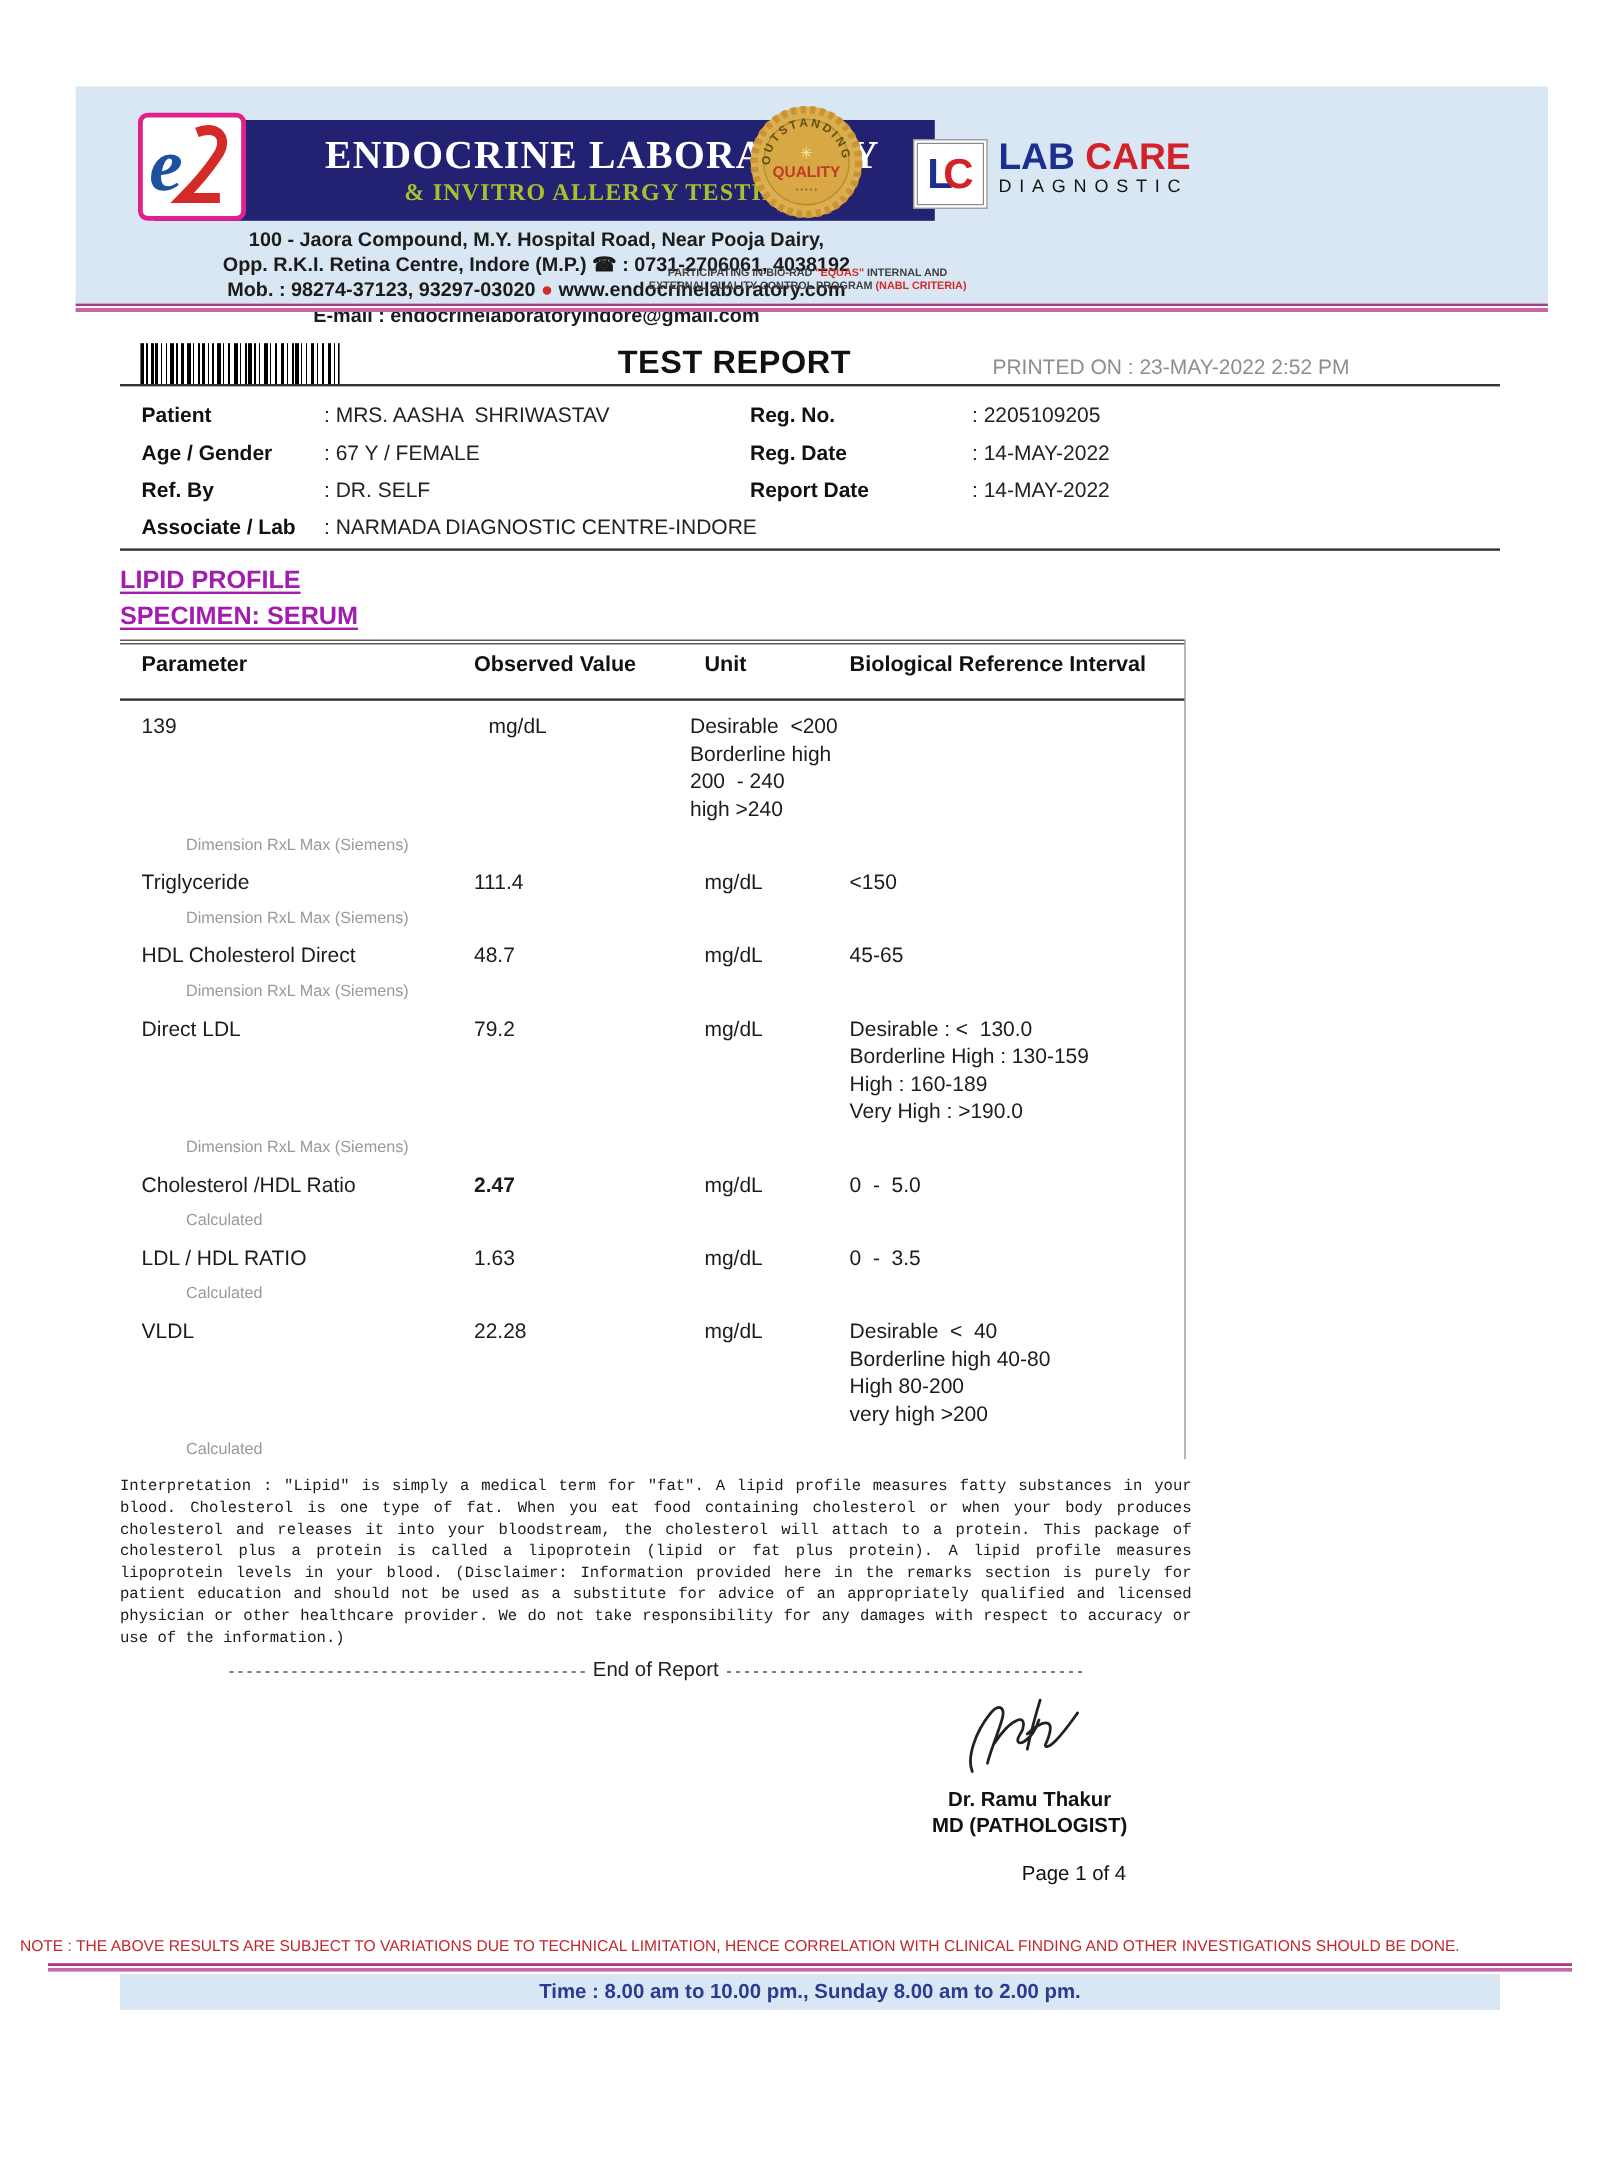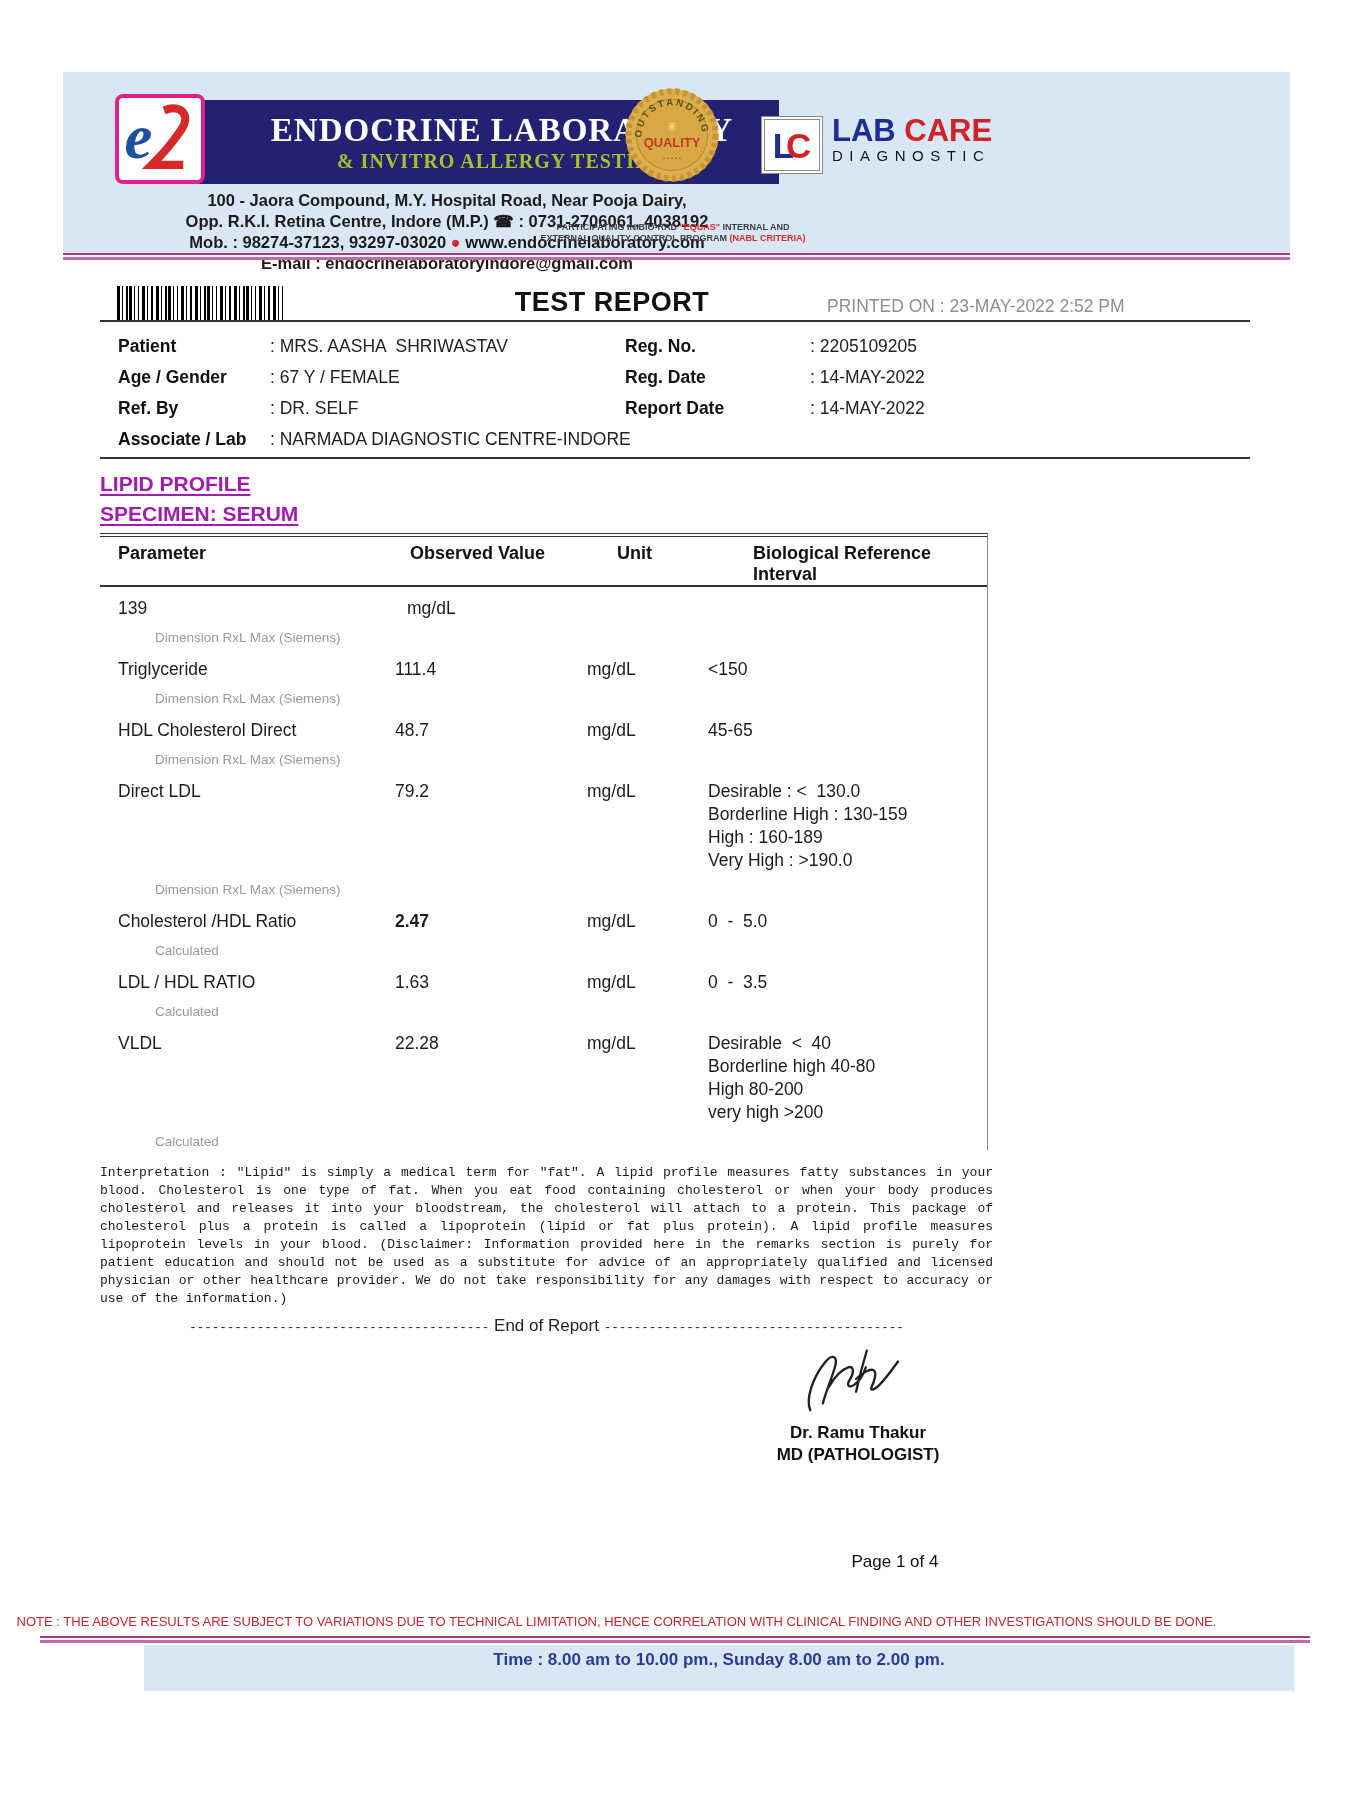--- a/index.html
+++ b/index.html
@@ -42,35 +42,35 @@
   .prow{height:31px;line-height:31px;position:relative;}
   .plabel{position:absolute;left:18px;font-weight:bold;color:#111;white-space:nowrap;}
   .pvalue{position:absolute;left:170px;white-space:pre;color:#222;}
   .plabel.r{left:525px;}
   .pvalue.r{left:710px;}
   
   main{position:absolute;left:100px;top:469px;width:1026px;}
   .sec-title{text-align:left;font-size:21px;font-weight:bold;color:#a21caf;line-height:30px;text-decoration:underline;text-underline-offset:3px;text-decoration-thickness:2px;}
   .tbl{width:888px;margin-top:4px;box-sizing:border-box;border-right:1px solid #8a8a8a;}
   .grid4{display:grid;grid-template-columns:277px 180px 133px 1fr;box-sizing:border-box;}
-  .thead{padding:6px 0 0 18px;border-top:4px double #333;border-bottom:2px solid #333;font-weight:bold;font-size:18px;color:#111;gap:15px;}
+  .thead{padding:6px 0 18px 18px;border-top:4px double #333;border-bottom:2px solid #333;font-weight:bold;font-size:18px;color:#111;}
   .trow{padding:10px 0 0 18px;font-size:17.5px;line-height:23px;color:#1c1c1c;}
   .tu{padding-left:12px;}
   .tb div{white-space:pre-wrap;}
   .tv.bold{font-weight:bold;}
   .tmethod{margin:10px 0 2px 55px;font-size:13.5px;color:#9a9a9a;line-height:16px;}
   .interp{margin-top:14px;width:893px;font-family:"Liberation Mono",monospace;font-size:13px;line-height:18px;text-align:justify;color:#1a1a1a;}
   .endline{margin-top:8px;width:893px;text-align:center;font-size:17px;color:#222;white-space:nowrap;}
   .endline .dash{font-family:"Liberation Mono",monospace;font-size:12.5px;}
   .sigblock{margin-top:4px;margin-left:633px;width:250px;text-align:center;}
   .signame{font-weight:bold;font-size:17px;line-height:22px;color:#111;}
   
   .pagenum{position:absolute;left:800px;top:1552px;width:190px;text-align:center;font-size:17px;color:#111;}
   .note{position:absolute;left:0;top:1614px;width:1233px;text-align:center;font-size:13px;color:#c2272d;white-space:nowrap;}
-  .timebar{position:absolute;left:100px;top:1645px;width:1150px;height:46px;background:#d9e7f4;color:#2b3a92;font-weight:bold;font-size:17px;line-height:30px;text-align:center;margin-left:44px;}
+  .timebar{position:absolute;left:100px;top:1645px;width:1150px;height:30px;background:#d9e7f4;color:#2b3a92;font-weight:bold;font-size:17px;line-height:30px;text-align:center;}
 </style>
 </head>
 <body>
 
 <div class="letterhead">
   <div class="banner">
     <div class="t1">ENDOCRINE LABORATORY</div>
     <div class="t2">&amp; INVITRO ALLERGY TESTING</div>
   </div>
   <div class="logo">
@@ -172,20 +172,25 @@
       <div class="tp">Parameter</div>
       <div class="tv">Observed Value</div>
       <div class="tu">Unit</div>
       <div class="tb">Biological Reference Interval</div>
     </div>
     <div>
   <div>
     <div class="trow grid4">
       <div class="tv">139</div>
       <div class="tu">mg/dL</div>
+      <div class="tb">
+              <div>Desirable  &lt;200</div>
+              <div>Borderline high 200  - 240</div>
+              <div>high &gt;240</div>
+            </div>
     </div>
     <div class="tmethod">Dimension RxL Max (Siemens)</div>
   </div>
 
   <div>
     <div class="trow grid4">
       <div class="tp">Triglyceride</div>
       <div class="tv">111.4</div>
       <div class="tu">mg/dL</div>
       <div class="tb">

